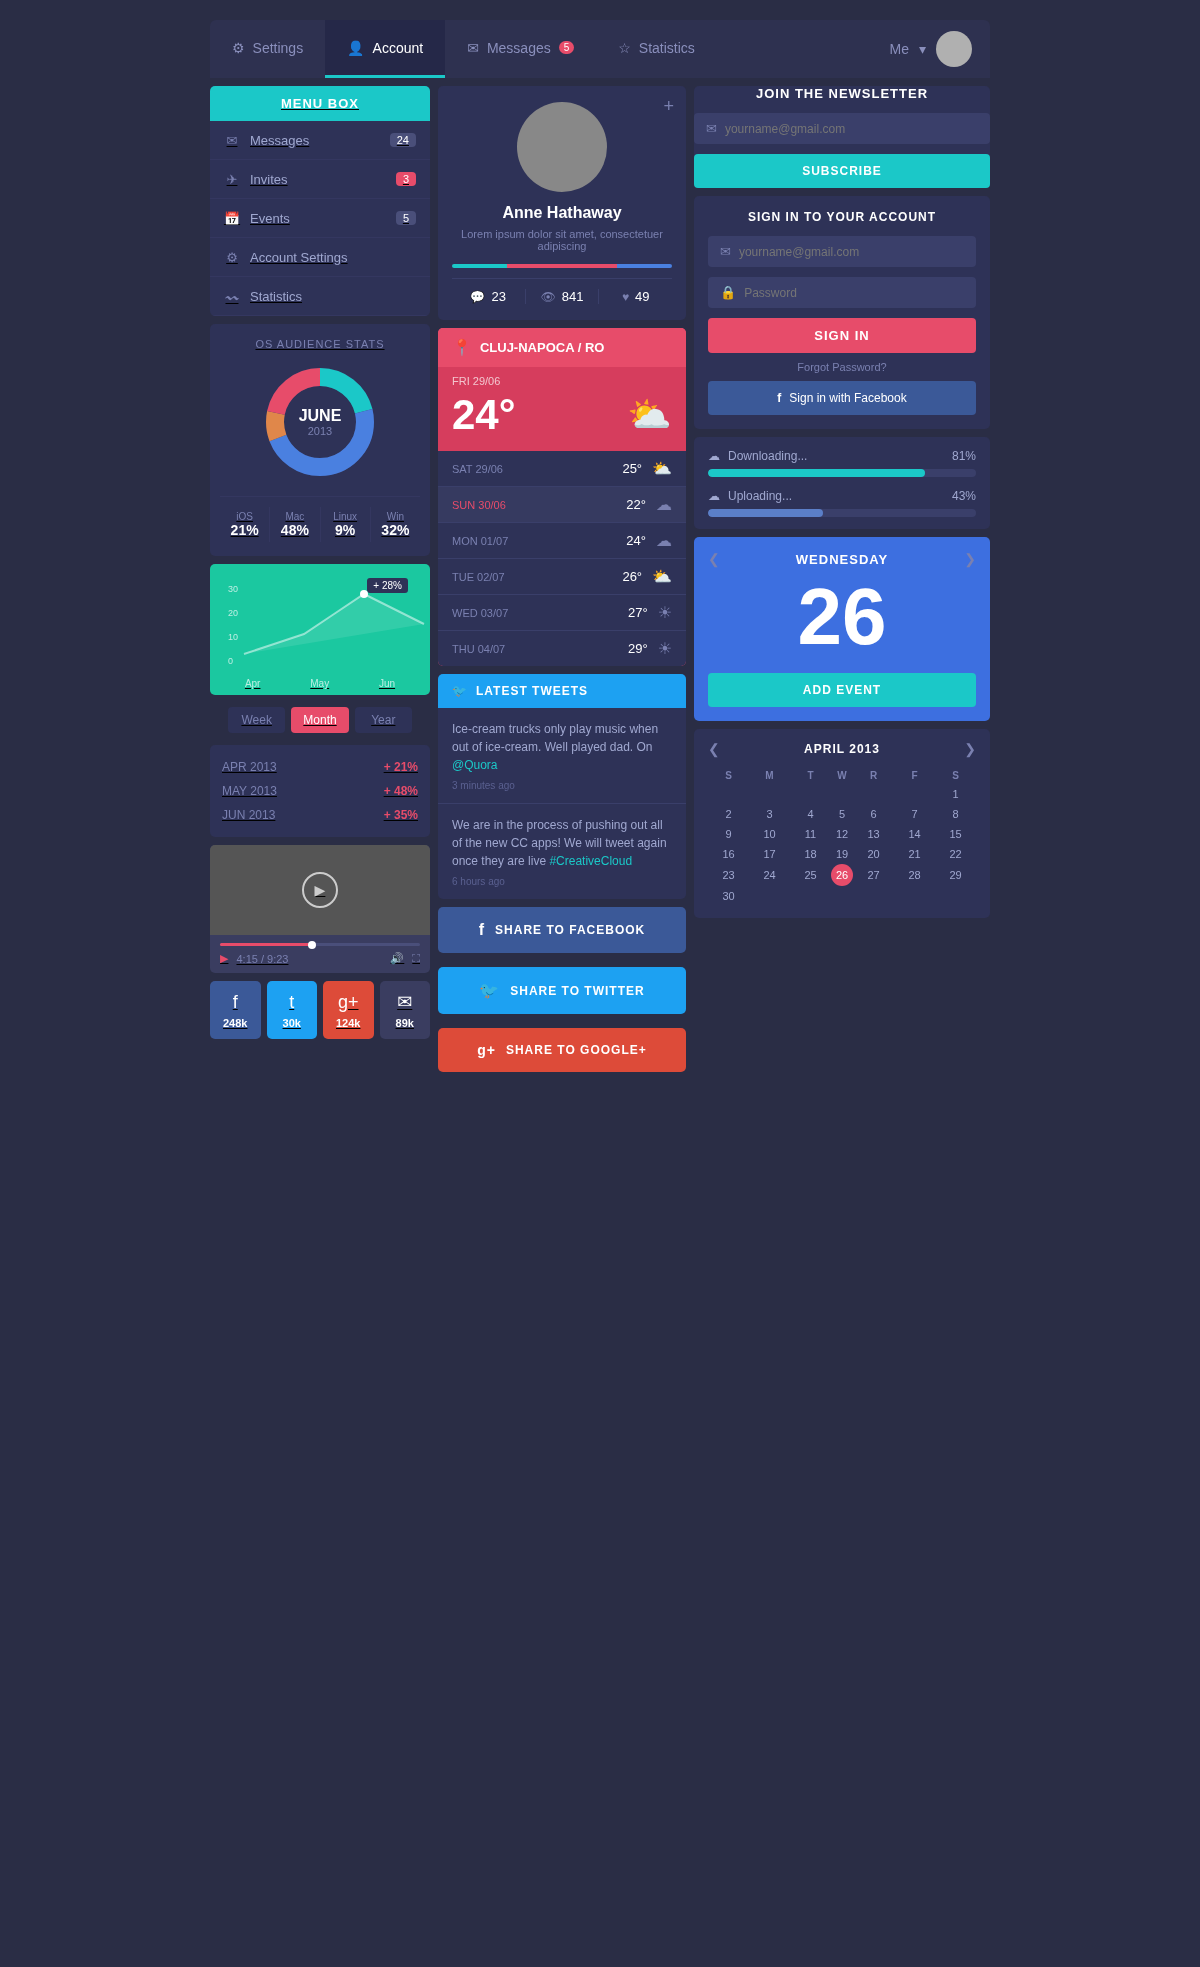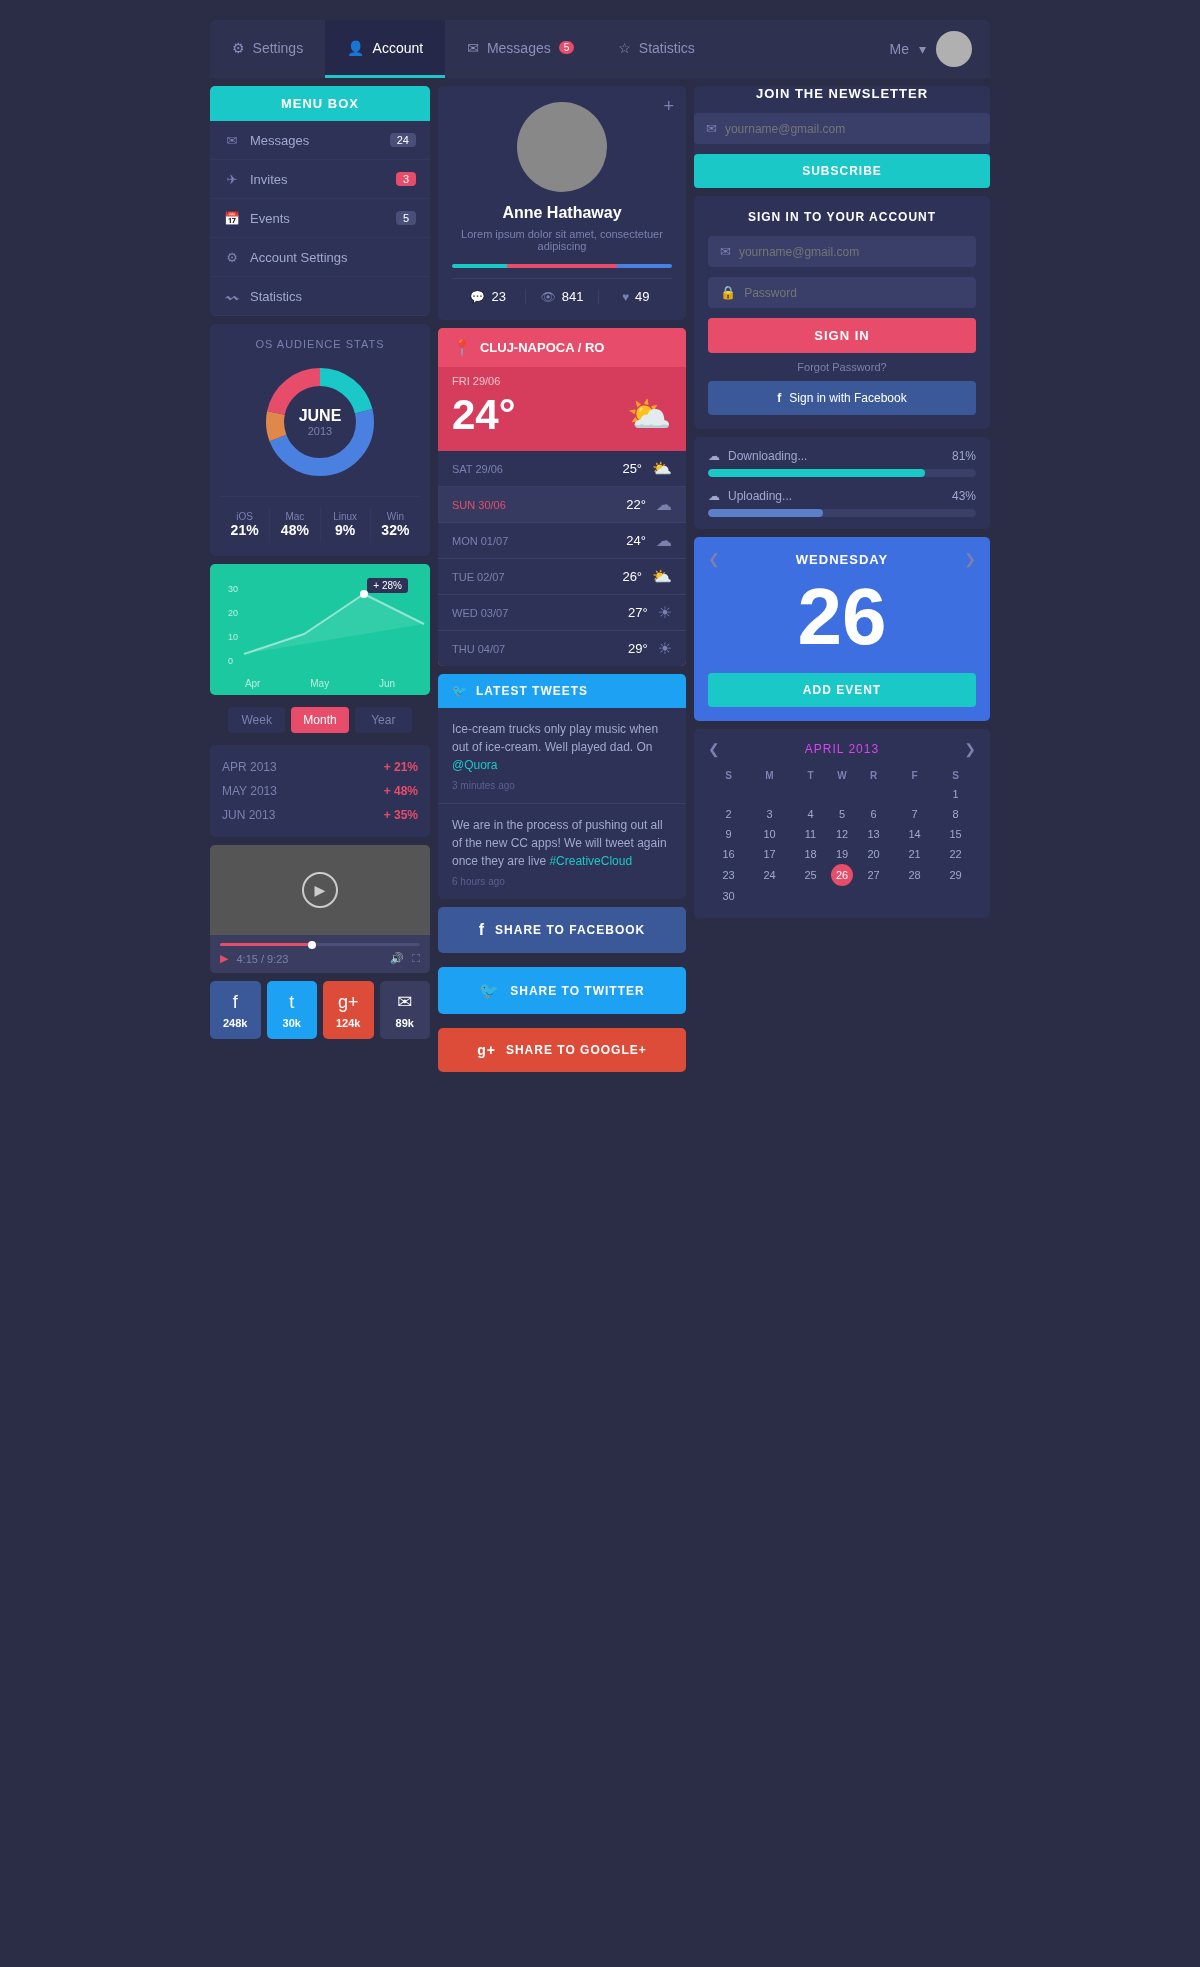--- a/index.html
+++ b/index.html
@@ -67,20 +67,21 @@
       display: flex;
       gap: 8px;
       padding: 8px 0;
     }
     
     .left-col {
       width: 220px;
       display: flex;
       flex-direction: column;
       gap: 8px;
+      text-decoration: underline;
     }
     
     .mid-col {
       width: 248px;
       display: flex;
       flex-direction: column;
       gap: 8px;
     }
     
     .right-col {
@@ -676,22 +677,22 @@
     }
     .cal-nav {
       display: flex;
       align-items: center;
       justify-content: space-between;
       color: #a0a8d0;
       margin-bottom: 10px;
     }
     .cal-title {
       font-size: 12px;
-      font-weight: normal;
-      color: #d946ef;
+      font-weight: bold;
+      color: #ffffff;
       letter-spacing: 1px;
     }
     .cal-grid {
       width: 100%;
       border-collapse: collapse;
     }
     .cal-grid th {
       color: #7a80b0;
       font-size: 10px;
       text-align: center;

